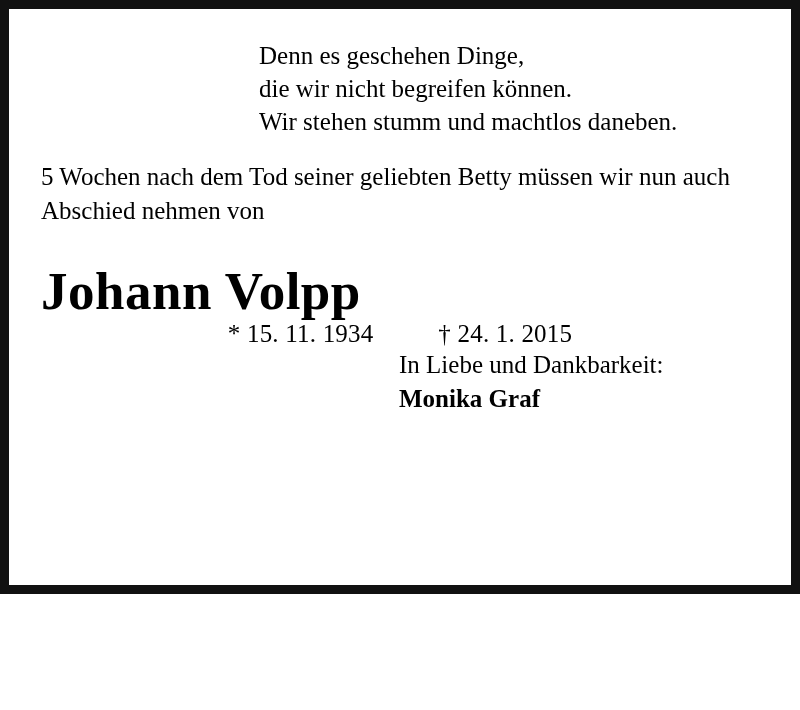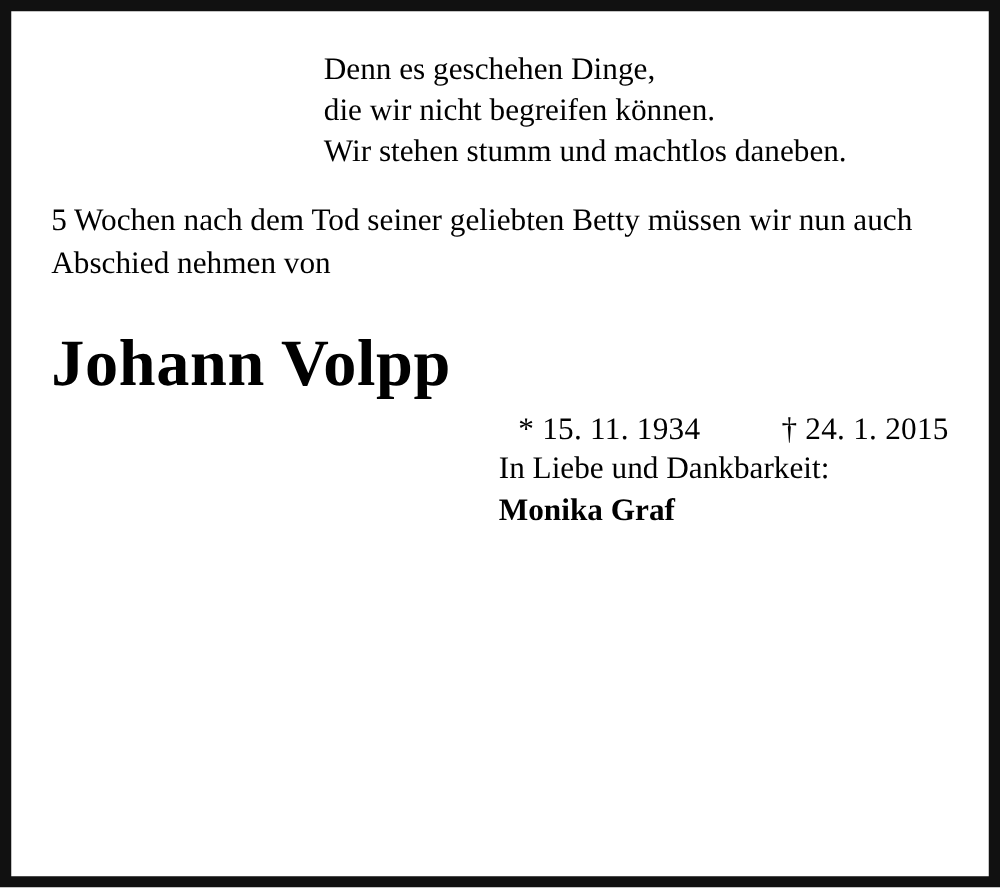--- a/index.html
+++ b/index.html
@@ -10,21 +10,21 @@
   body {
     width: 800px;
     height: 710px;
     font-family: "Liberation Serif", serif;
     color: #000000;
     overflow: hidden;
   }
   .notice {
     box-sizing: border-box;
     width: 800px;
-    height: 710px;
+    height: 594px;
     border: 9px solid #111111;
     background: #ffffff;
     padding: 22px 32px 0 32px;
     position: relative;
   }
   .verse {
     margin-top: 8px;
     padding-left: 218px;
     font-size: 25px;
     line-height: 33px;
@@ -39,23 +39,22 @@
   }
   .name {
     text-align: left;
     font-size: 53px;
     font-weight: bold;
     letter-spacing: 0.5px;
     margin-top: 34px;
     line-height: 58px;
   }
   .dates {
-    text-align: right;
+    text-align: center;
     font-size: 25px;
-    margin-top: 10px;
     letter-spacing: 0.2px;
   }
   .dates .sep {
     display: inline-block;
     width: 52px;
   }
   .thanks {
     padding-left: 358px;
     font-size: 25px;
     line-height: 34px;

